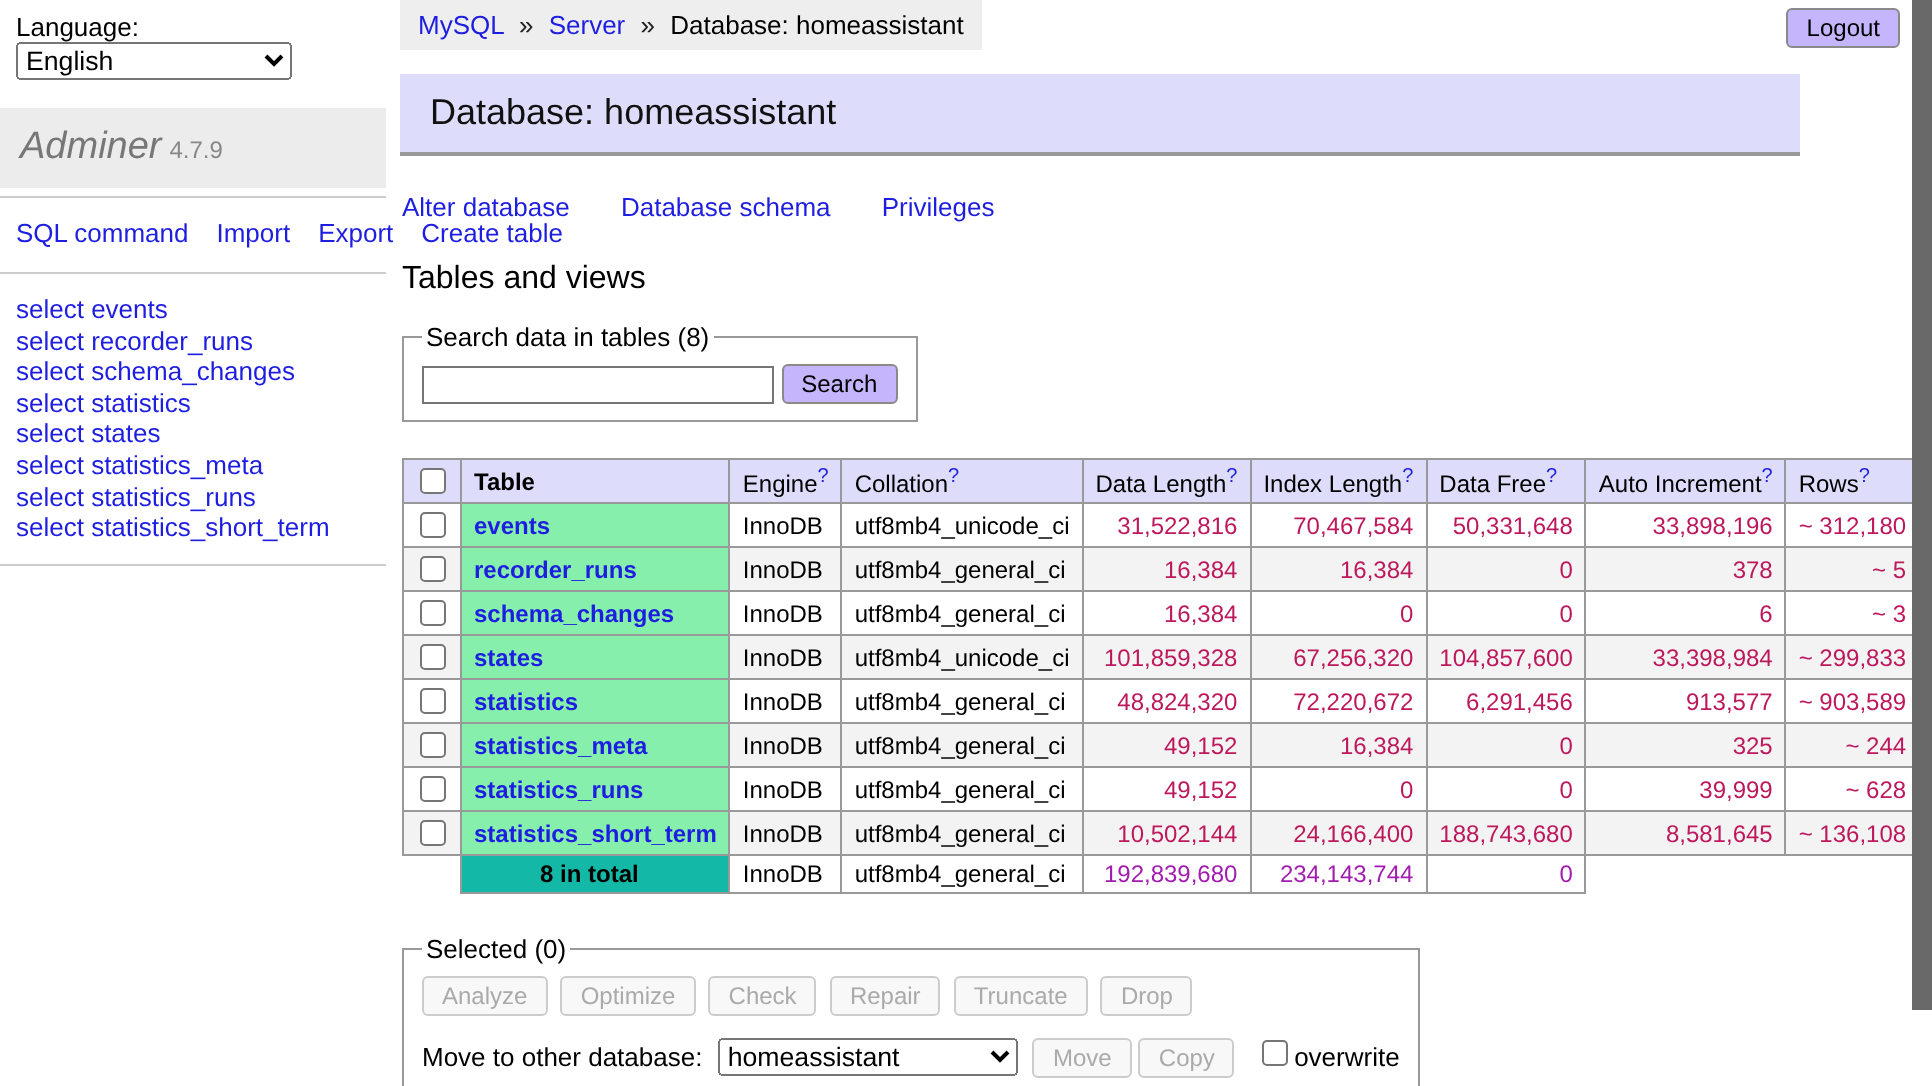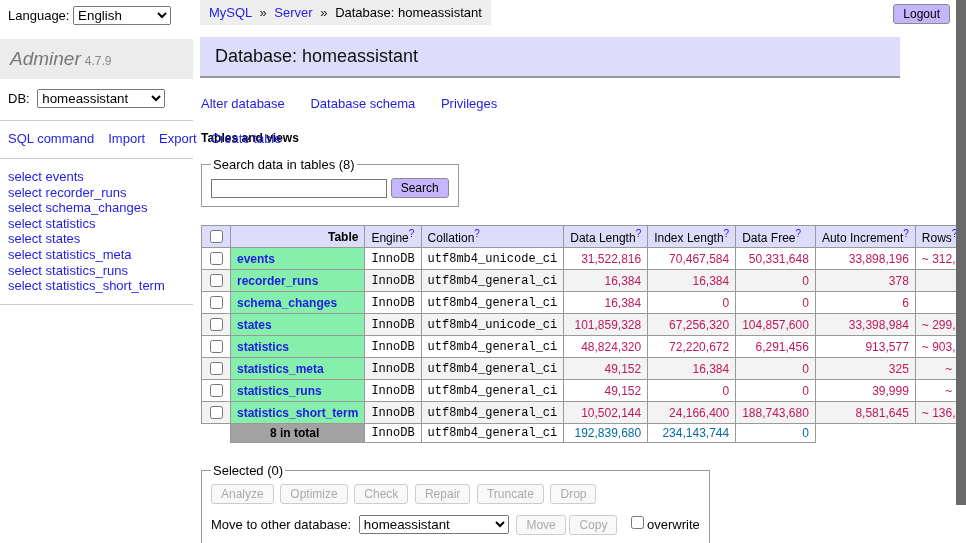--- a/index.html
+++ b/index.html
@@ -7,21 +7,21 @@
   body {
     width:966px; height:543px; overflow:hidden; position:relative;
     background:#fff; color:#000;
     font-family:"Liberation Sans","DejaVu Sans",sans-serif; font-size:13px;
   }
   a { color:#1e1ee0; text-decoration:none; cursor:pointer; }
 
   
   #menu { position:absolute; left:0; top:0; width:193px; }
   #menu .lang-row { padding:6px 0 6px 8px; }
-  #menu .lang-row select { width:98px; }
+  #menu .lang-row select { width:138px; }
   #menu h1 {
     margin:8px 0 0 0; padding:9px 0 9px 10px; background:#ececec;
     font-weight:normal; font-size:19px; color:#777; font-style:italic;
   }
   #menu h1 .version { font-size:12px; font-style:normal; color:#888; margin-left:4px; }
   #menu .db-row { padding:10px 0 8px 8px; }
   #menu .db-row select { width:128px; margin-left:4px; }
   #menu hr { border:none; border-top:1px solid #ccc; margin:4px 0; }
   #menu .actions { padding:5px 8px 7px 8px; line-height:17px; }
   #menu .actions a { margin-right:14px; white-space:nowrap; }
@@ -43,40 +43,40 @@
   button:disabled { color:#aaa; border-color:#ccc; background:#f8f8f8; cursor:default; }
 
   
   #content { margin:12px 66px 0 200px; }
   h2.page-title {
     margin:0; padding:9px 15px; background:#ddddfb; border-bottom:2px solid #999;
     font-weight:normal; font-size:18px; color:#111;
   }
   .nav-links { margin:18px 0 0 1px; }
   .nav-links a { margin-right:22px;margin-top:25px; }
-  h3 { font-weight:bold; font-size:12px; margin:20px 0 10px 1px; }
+  h3 { font-weight:normal; font-size:16px; margin:20px 0 10px 1px; }
 
   fieldset { display:inline-block; border:1px solid #999; margin:2px 0 2px 1px; padding:6px 9px 8px 9px; }
   fieldset legend { font-size:13px; padding:0 2px; }
   input[type=text] { width:176px; height:19px; border:1px solid #767676; font-size:12px; padding:1px 3px; }
 
   
   table.tables { border-collapse:collapse; margin:16px 0 0 1px; font-size:12px; }
   table.tables th, table.tables td { border:1px solid #999; padding:2px 6px; height:18px; white-space:nowrap; }
   table.tables thead th { background:#ddddfb; font-weight:normal; text-align:left; }
-  table.tables thead th.c-name { font-weight:bold; text-align:right; min-width:118px; }
+  table.tables thead th.c-name { font-weight:bold; text-align:left; min-width:118px; }
   table.tables thead th sup a { font-size:10px; }
   table.tables tbody tr:nth-child(even) td { background:#f3f3f3; }
   table.tables tbody th.name { background:#86efac; text-align:left; }
   table.tables tbody th.name a { font-weight:bold; }
   table.tables td.num { text-align:right; color:#be185d; min-width:66px; }
-  table.tables td.txt { color:#000;font-family:Liberation Mono, monospace; }
+  table.tables td.txt { color:#000; }
   table.tables td.check, table.tables thead th.check { text-align:center; width:22px; padding:1px 4px; }
-  table.tables tr.total td.num { color:#0369a1; }
-  table.tables tr.total th.name { background:#a3a3a3;padding-left:39px; }
+  table.tables tr.total td.num { color:#a21caf; }
+  table.tables tr.total th.name { background:#14b8a6;padding-left:39px; }
   table.tables tr.total td.blank { border:none; background:#fff; }
   table.tables td.comment { min-width:54px; }
 
   
   #selected-fs { margin-top:20px; }
   #selected-fs .btn-row button { margin-right:3px; }
   #selected-fs .move-row { margin-top:9px; }
   #selected-fs .move-row select { width:150px; margin:0 4px; }
   #selected-fs .move-row label { margin-left:6px; }
 
@@ -93,26 +93,20 @@
 <div id="menu">
   <div class="lang-row">
     <span>Language:</span>
     <select>
       <option>English</option>
     </select>
   </div>
   <h1>
     <span>Adminer</span><span class="version">4.7.9</span>
   </h1>
-  <div class="db-row">
-    <span>DB:</span>
-    <select>
-      <option>homeassistant</option>
-    </select>
-  </div>
   <hr>
   <div class="actions">
     <a href="#">SQL command</a><a href="#">Import</a><a href="#">Export</a><a href="#">Create table</a>
   </div>
   <hr>
   <div class="tbl-links">
     <a href="#">select events</a>
     <a href="#">select recorder_runs</a>
     <a href="#">select schema_changes</a>
     <a href="#">select statistics</a>

